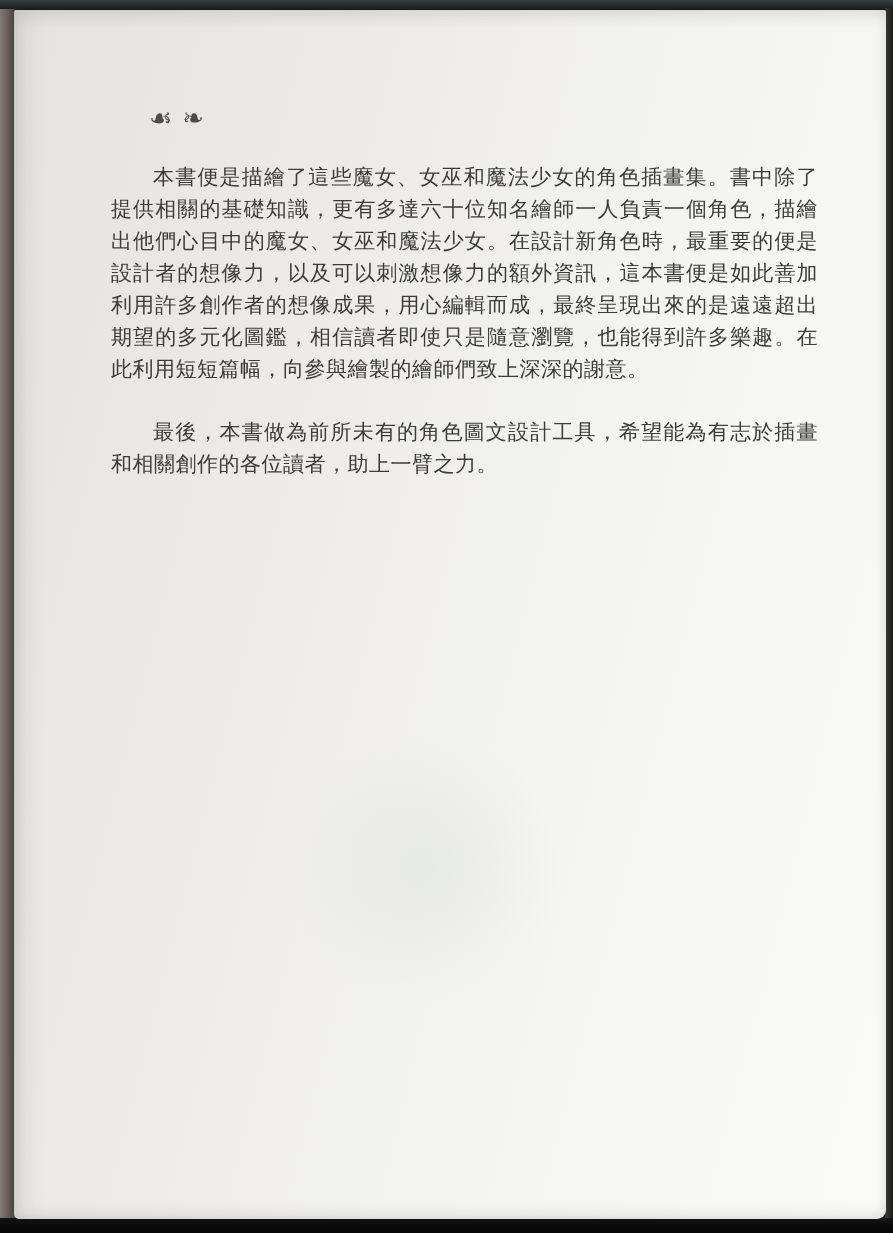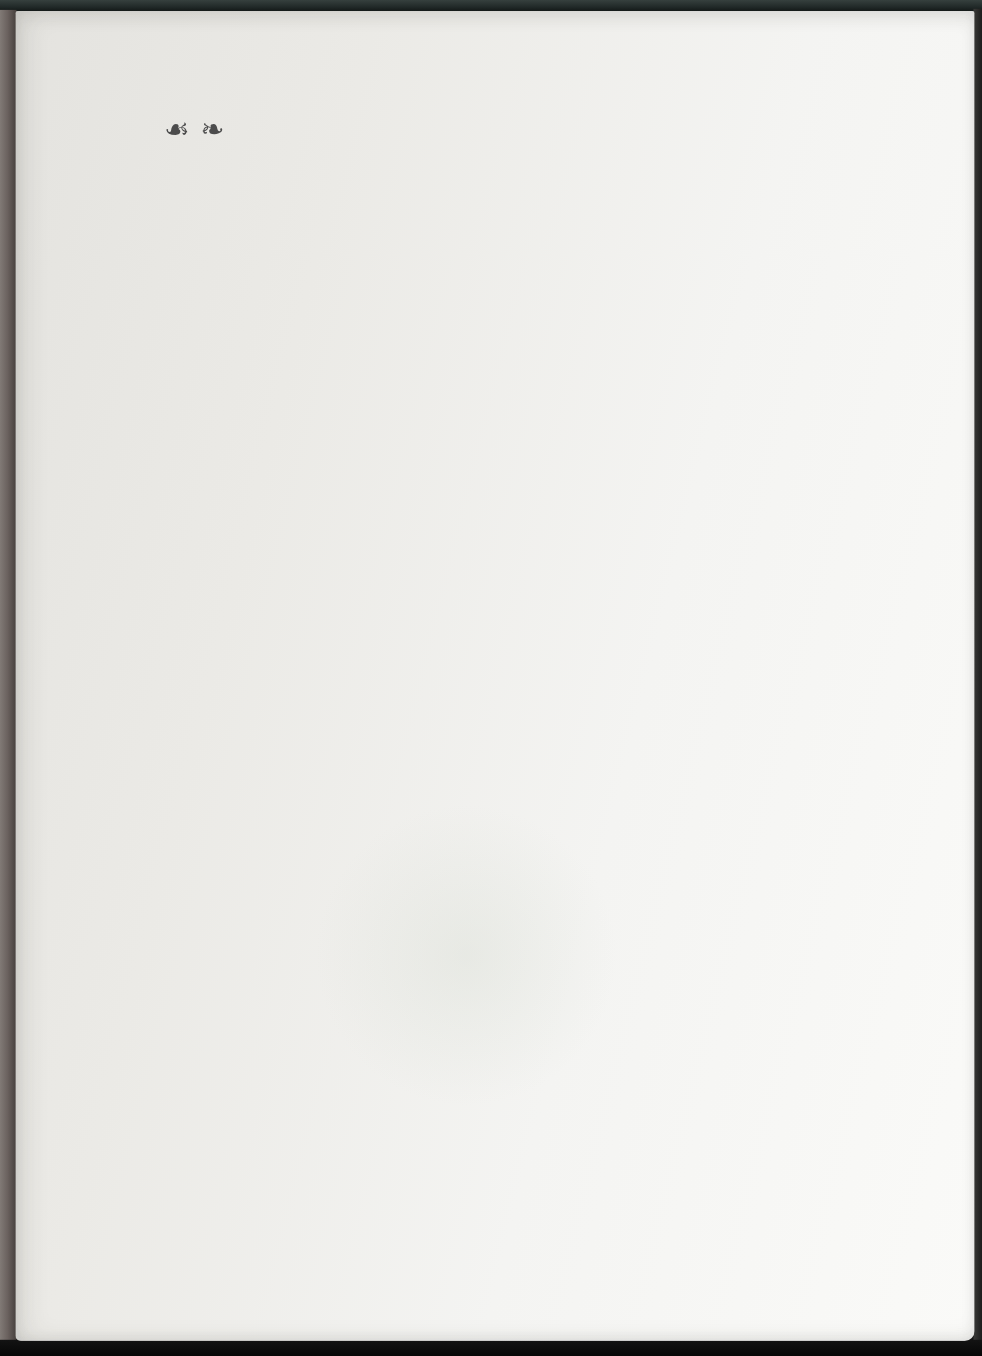--- a/index.html
+++ b/index.html
@@ -97,15 +97,17 @@
   <div class="edge-bottom"></div>
 
   <div class="page">
     <h1 class="title">
       <span class="orn orn-left">☙</span>
       <span class="orn orn-right">❧</span>
     </h1>
 
 
 
+    <p class="para">本書便是描繪了這些魔女、女巫和魔法少女的角色插畫集。書中除了提供相關的基礎知識，更有多達六十位知名繪師一人負責一個角色，描繪出他們心目中的魔女、女巫和魔法少女。在設計新角色時，最重要的便是設計者的想像力，以及可以刺激想像力的額外資訊，這本書便是如此善加利用許多創作者的想像成果，用心編輯而成，最終呈現出來的是遠遠超出期望的多元化圖鑑，相信讀者即使只是隨意瀏覽，也能得到許多樂趣。在此利用短短篇幅，向參與繪製的繪師們致上深深的謝意。</p>
 
+    <p class="para">最後，本書做為前所未有的角色圖文設計工具，希望能為有志於插畫和相關創作的各位讀者，助上一臂之力。</p>
   </div>
 </div>
 
 </body></html>

